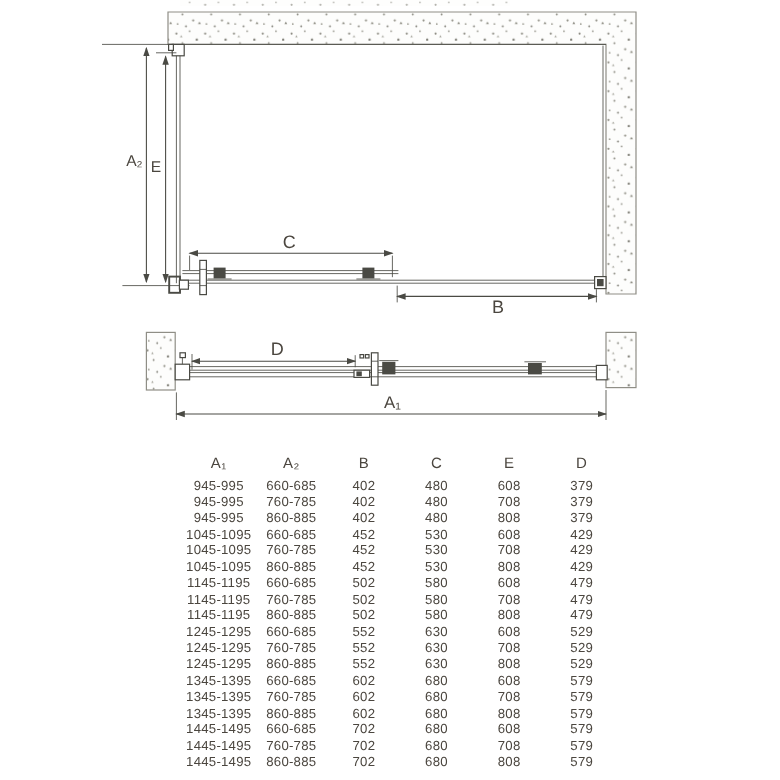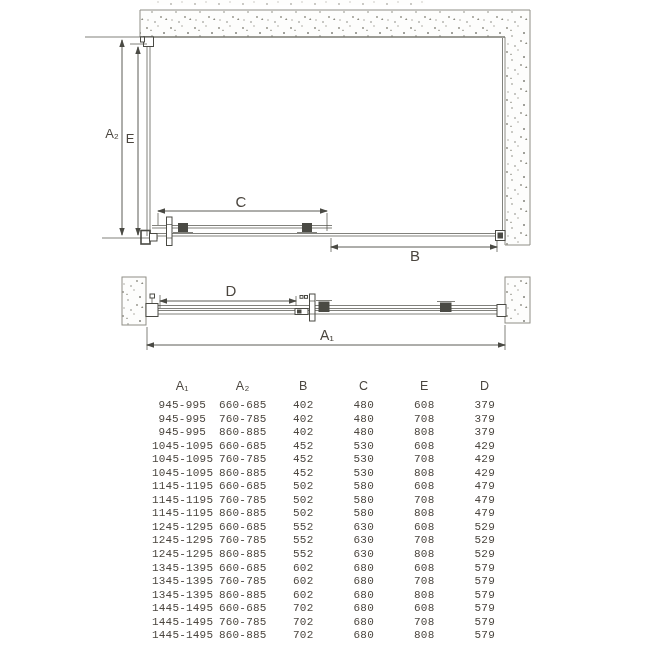--- a/index.html
+++ b/index.html
@@ -18,21 +18,21 @@
   .box{fill:#fff;stroke:var(--line);stroke-width:1;}
   .heavy{fill:none;stroke:var(--line);stroke-width:1.6;}
   text.lbl{fill:var(--text);font-family:"Liberation Sans",sans-serif;}
   .mk{fill:var(--line);}
 
   
   .dim-table{position:absolute;left:140px;top:377px;width:372px;padding-left:12px;color:var(--text);}
   .thead,.trow{display:grid;grid-template-columns:repeat(6,60.5px);}
   .thead{height:19px;line-height:19px;font-size:12.5px;margin-bottom:3px;}
   .th{text-align:center;letter-spacing:.3px;}
-  .trow{height:13.55px;line-height:13.55px;font-size:11px;font-family:Liberation Mono, monospace;}
+  .trow{height:13.55px;line-height:13.55px;font-size:11px;}
   .tc{text-align:center;letter-spacing:.2px;white-space:nowrap;}
 </style>
 </head>
 <body>
 
 
 
 <svg width="650" height="372" viewBox="0 0 650 372" xmlns="http://www.w3.org/2000/svg">
   <defs>
     <pattern id="stip" width="24" height="24" patternUnits="userSpaceOnUse">

